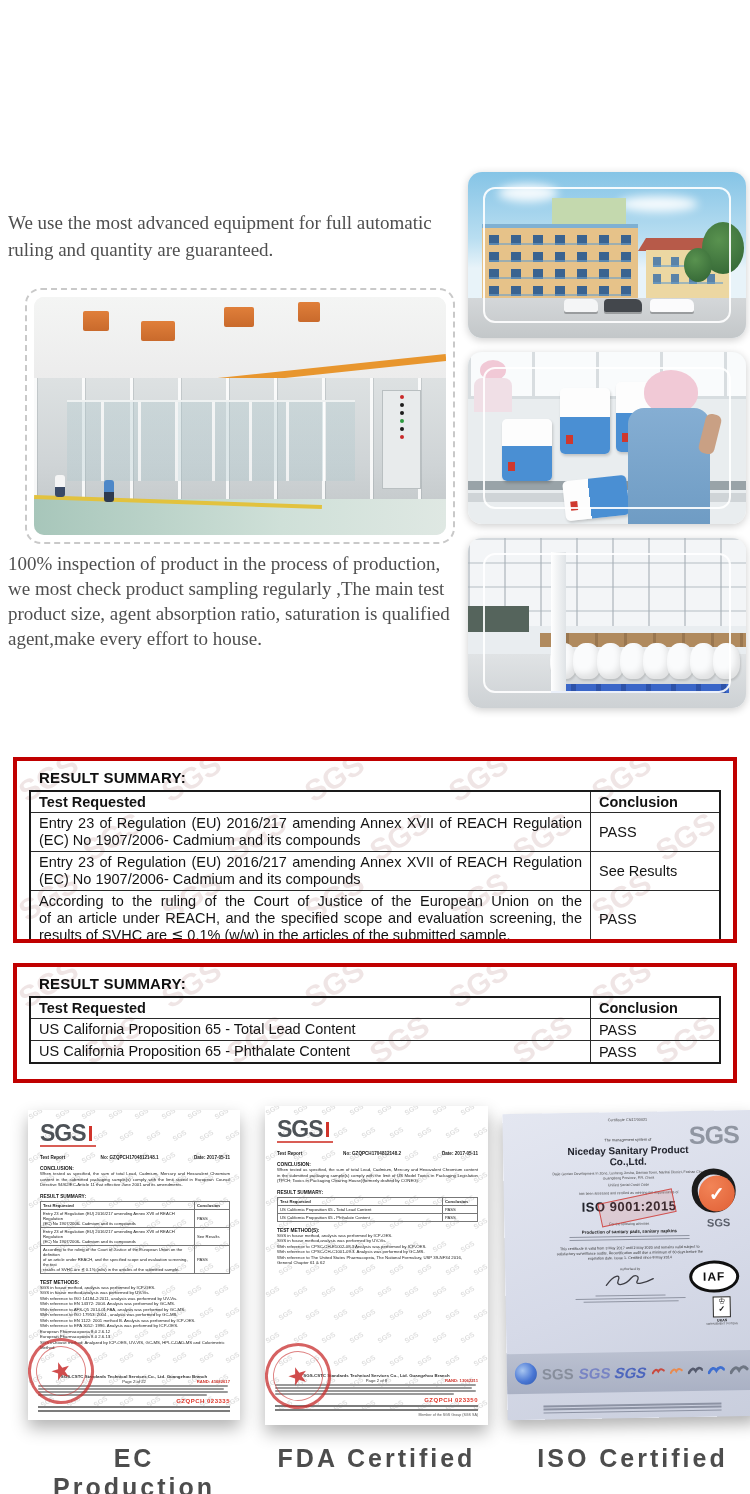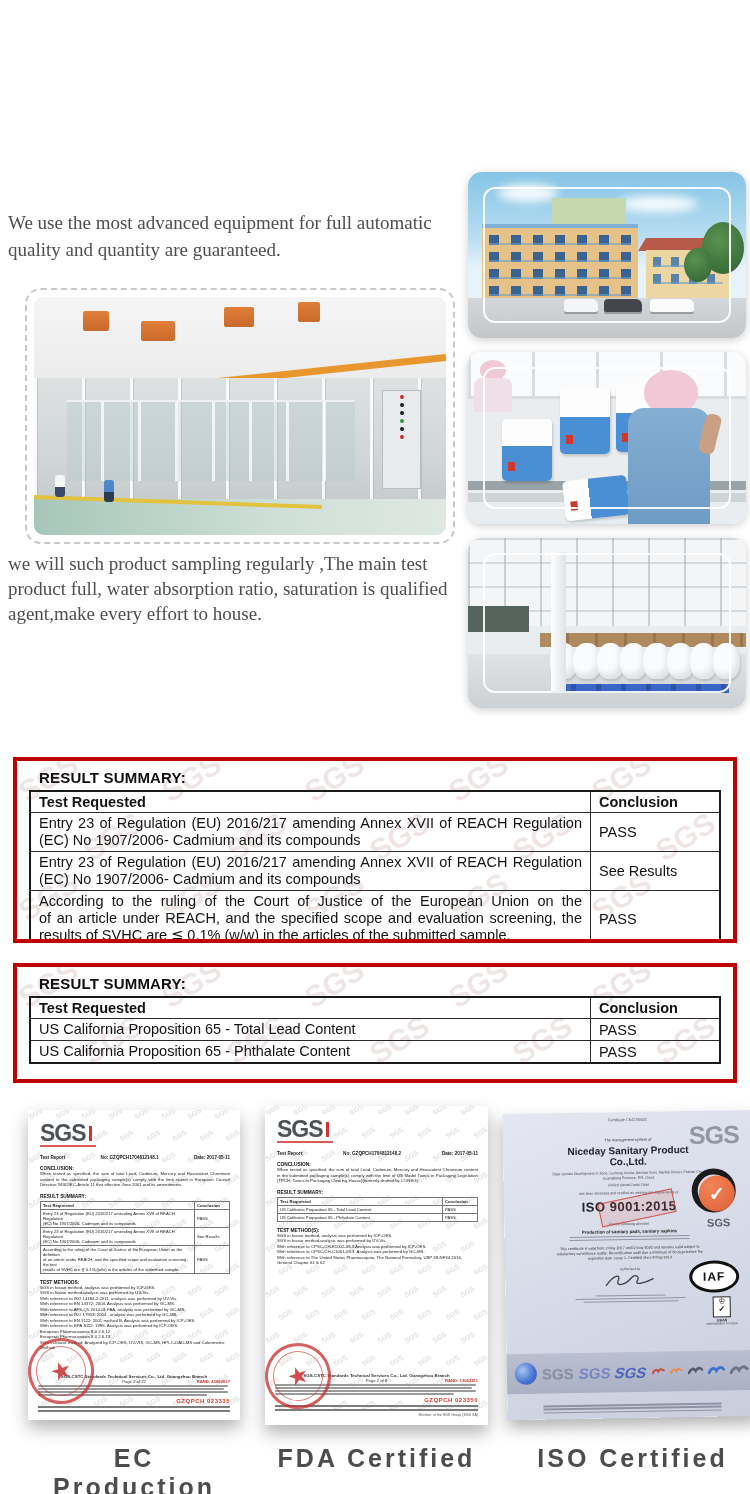--- a/index.html
+++ b/index.html
@@ -169,21 +169,21 @@
   .l1{left:28px;width:212px;}  .l2{left:265px;width:223px;text-align:center;}  .l3{left:515px;width:235px;}
 </style>
 </head>
 <body>
 
 <div id="page">
 
 
   <div class="abs para p1">
     <div>We use the most advanced equipment for full automatic</div>
-    <div>quality and quantity are guaranteed.</div>
+    <div>ruling and quantity are guaranteed.</div>
   </div>
 
   <div class="abs machine-fig">
     <div class="scene m-scene">
       <div class="abs m-ceil"></div>
       <div class="abs m-rail"></div>
       <div class="abs m-motor" style="left:12%;top:6%;"></div>
       <div class="abs m-motor" style="left:26%;top:10%;width:34px;"></div>
       <div class="abs m-motor" style="left:46%;top:4%;width:30px;"></div>
       <div class="abs m-motor" style="left:64%;top:2%;width:22px;"></div>
@@ -200,22 +200,23 @@
         </div>
       </div>
       <div class="abs m-floor"></div>
       <div class="abs m-line"></div>
       <div class="abs m-worker" style="left:5%;bottom:16%;background:linear-gradient(#f5f5f5 55%,#3a4a66 55%);"></div>
       <div class="abs m-worker" style="left:17%;bottom:14%;background:linear-gradient(#4d87c8 55%,#2e3a50 55%);"></div>
     </div>
   </div>
 
   <div class="abs para p2">
-    <div>we will such product sampling regularly ,The main test</div>
-    <div>product full, water absorption ratio, saturation is qualified</div>
+    <div>100% inspection of product in the process of production,</div>
+    <div>we most check product sampling regularly ,The main test</div>
+    <div>product size, agent absorption ratio, saturation is qualified</div>
     <div>agent,make every effort to house.</div>
   </div>
 
   <div class="abs photo ph1">
     <div class="scene">
       <div class="abs f-sky"></div>
       <div class="abs cloud" style="left:30px;top:12px;width:60px;height:18px;"></div>
       <div class="abs cloud" style="left:150px;top:24px;width:80px;height:16px;"></div>
       <div class="abs f-tower"></div>
       <div class="abs f-bldgA">

